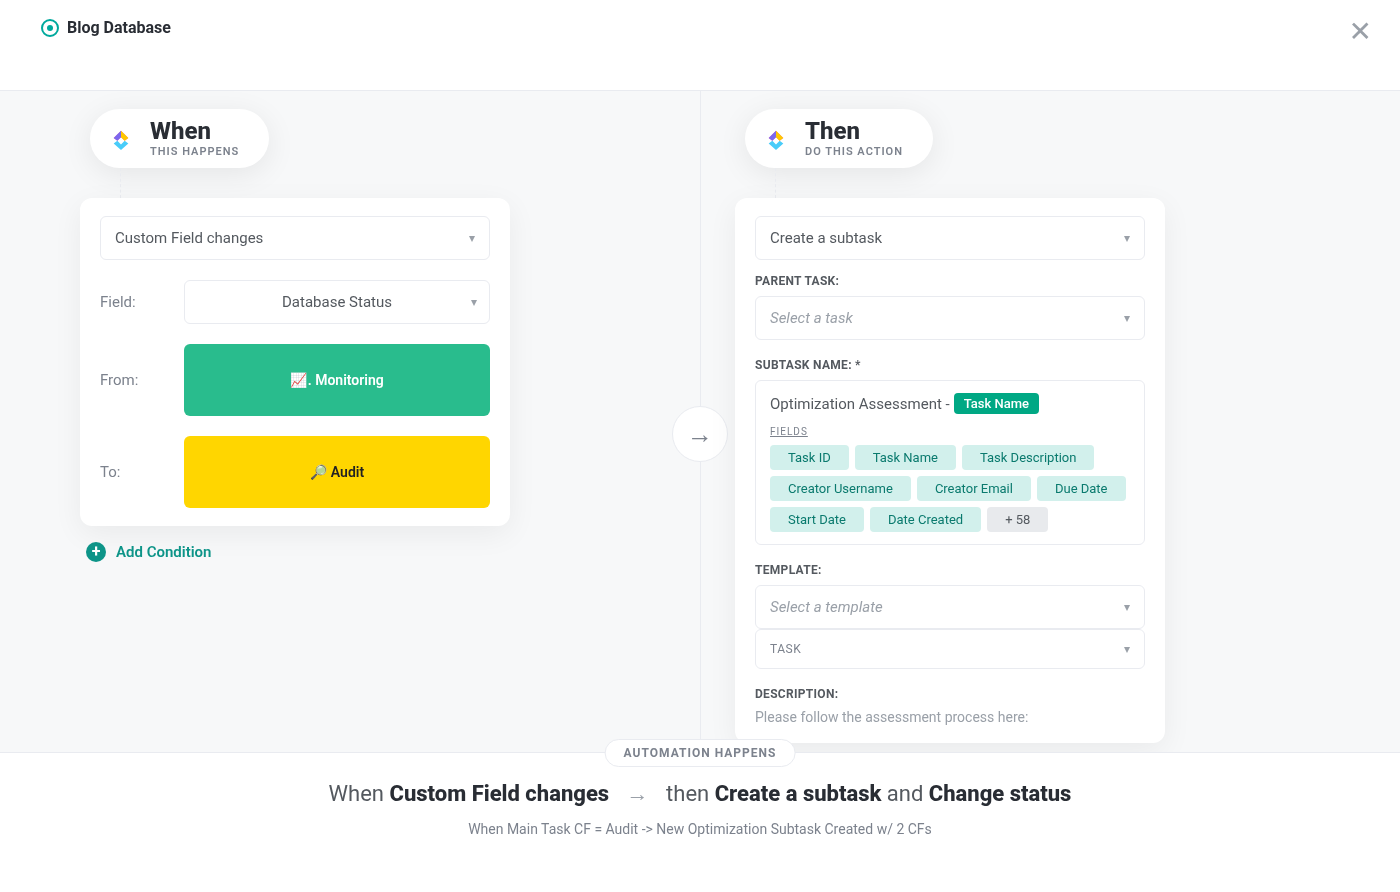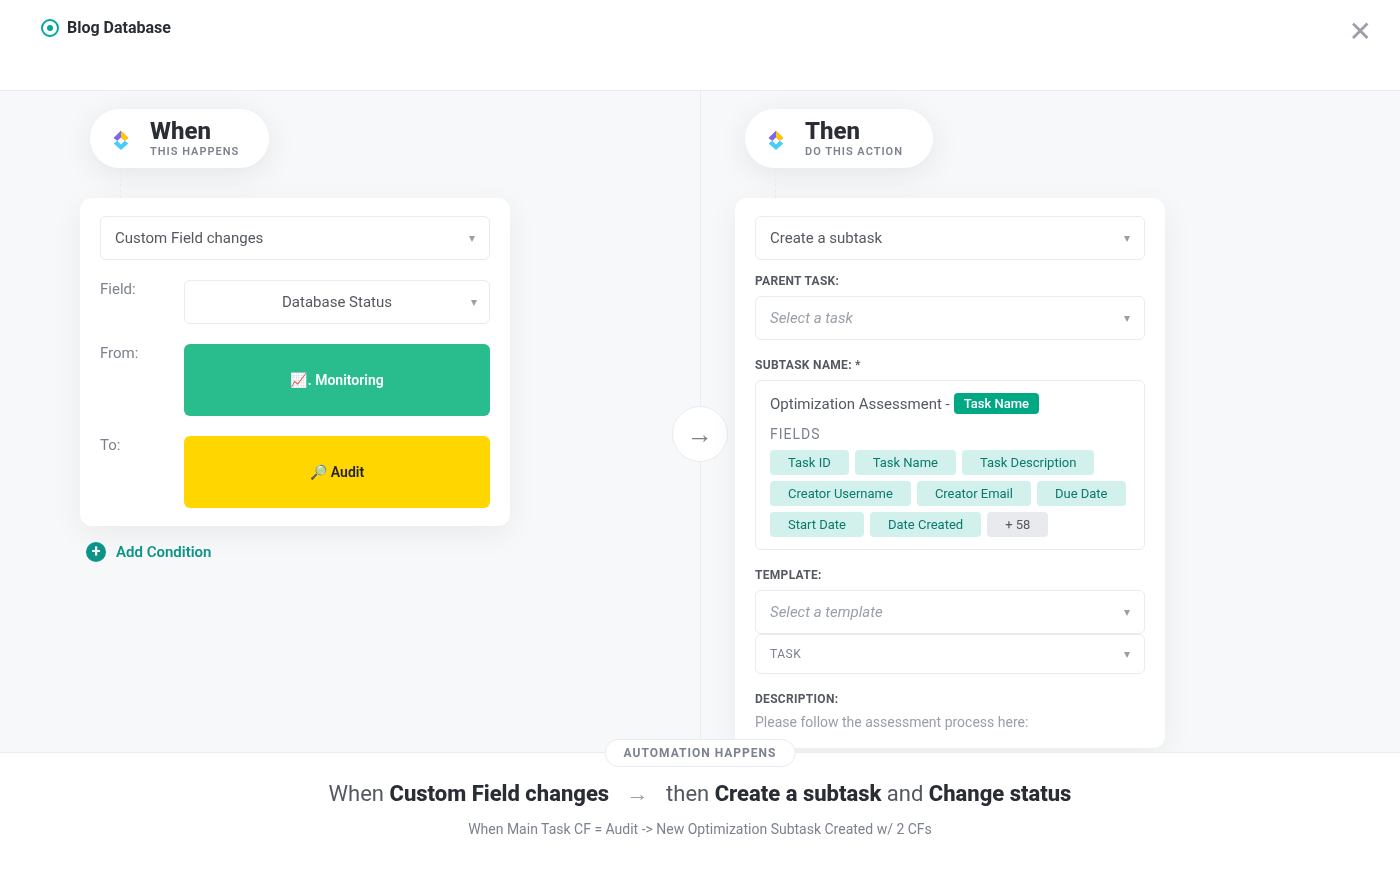--- a/index.html
+++ b/index.html
@@ -82,42 +82,42 @@
     box-shadow: 0 8px 30px rgba(0,0,0,0.06);
   }
 
   .select-row, .dd {
     border:1px solid var(--border); border-radius:6px;
     padding:12px 14px; display:flex; align-items:center; justify-content:space-between;
     font-size:15px; color:var(--text-med); cursor:pointer; background:#fff;
   }
   .chev { color:var(--text-lighter); font-size:12px; }
 
-  .field-row { display:flex; gap:24px; margin-top:20px; }
+  .field-row { display:flex; align-items:center; gap:24px; margin-top:20px; }
   .field-lbl { width:60px; color:var(--text-light); font-size:15px; }
   .field-row .dd { flex:1; justify-content:center; position:relative; }
   .field-row .dd .chev { position:absolute; right:12px; }
 
   .status-pill {
     flex:1; text-align:center; padding:28px 0; border-radius:6px;
     font-size:14px; font-weight:600; color:#fff;
   }
   .mon { background: var(--green-mon); }
   .audit { background: var(--yellow); color:#222; }
 
   .sec-label { font-size:12px; font-weight:700; letter-spacing:0.3px; color:var(--text-med); margin:18px 0 8px 0;}
   .sec-label.first { margin-top:14px; }
   .placeholder { color:var(--text-lighter); font-style:italic; }
 
   .subtask-box {
     border:1px solid var(--border); border-radius:6px; padding:12px 14px;
   }
   .name-line { font-size:15px; color:var(--text-med); display:flex; align-items:center; flex-wrap:wrap; gap:4px;}
   .name-token { background:var(--token-teal-dark); color:#fff; padding:3px 10px; border-radius:4px; font-size:13px; font-weight:500;}
-  .fields-lbl { font-size:14px; letter-spacing:1px; color:var(--text-light); margin:12px 0 8px 0; }
+  .fields-lbl { font-size:10px; letter-spacing:1px; color:var(--text-light); margin:12px 0 8px 0;text-decoration:underline; }
   .tokens { display:flex; flex-wrap:wrap; gap:6px; }
   .token { background:#d2f0ec; color:#0a7a6e; padding:5px 18px; border-radius:4px; font-size:13px; cursor:pointer;}
   .token.more { background:#e8eaed; color:var(--text-med);}
 
   .add-cond { display:flex; align-items:center; gap:10px; margin-top:16px; margin-left:6px; color:var(--teal-dark); font-weight:600; cursor:pointer; font-size:15px;}
   .plus-circ { width:20px;height:20px;border-radius:50%;background:var(--teal-dark);color:#fff;display:flex;align-items:center;justify-content:center;font-size:16px;font-weight:700;line-height:1;}
 
   .status-open { font-size:12px; letter-spacing:0.5px; color:var(--text-light); }
 
   .desc-clip { color:var(--text-lighter); font-size:14px; margin-top:6px; }

